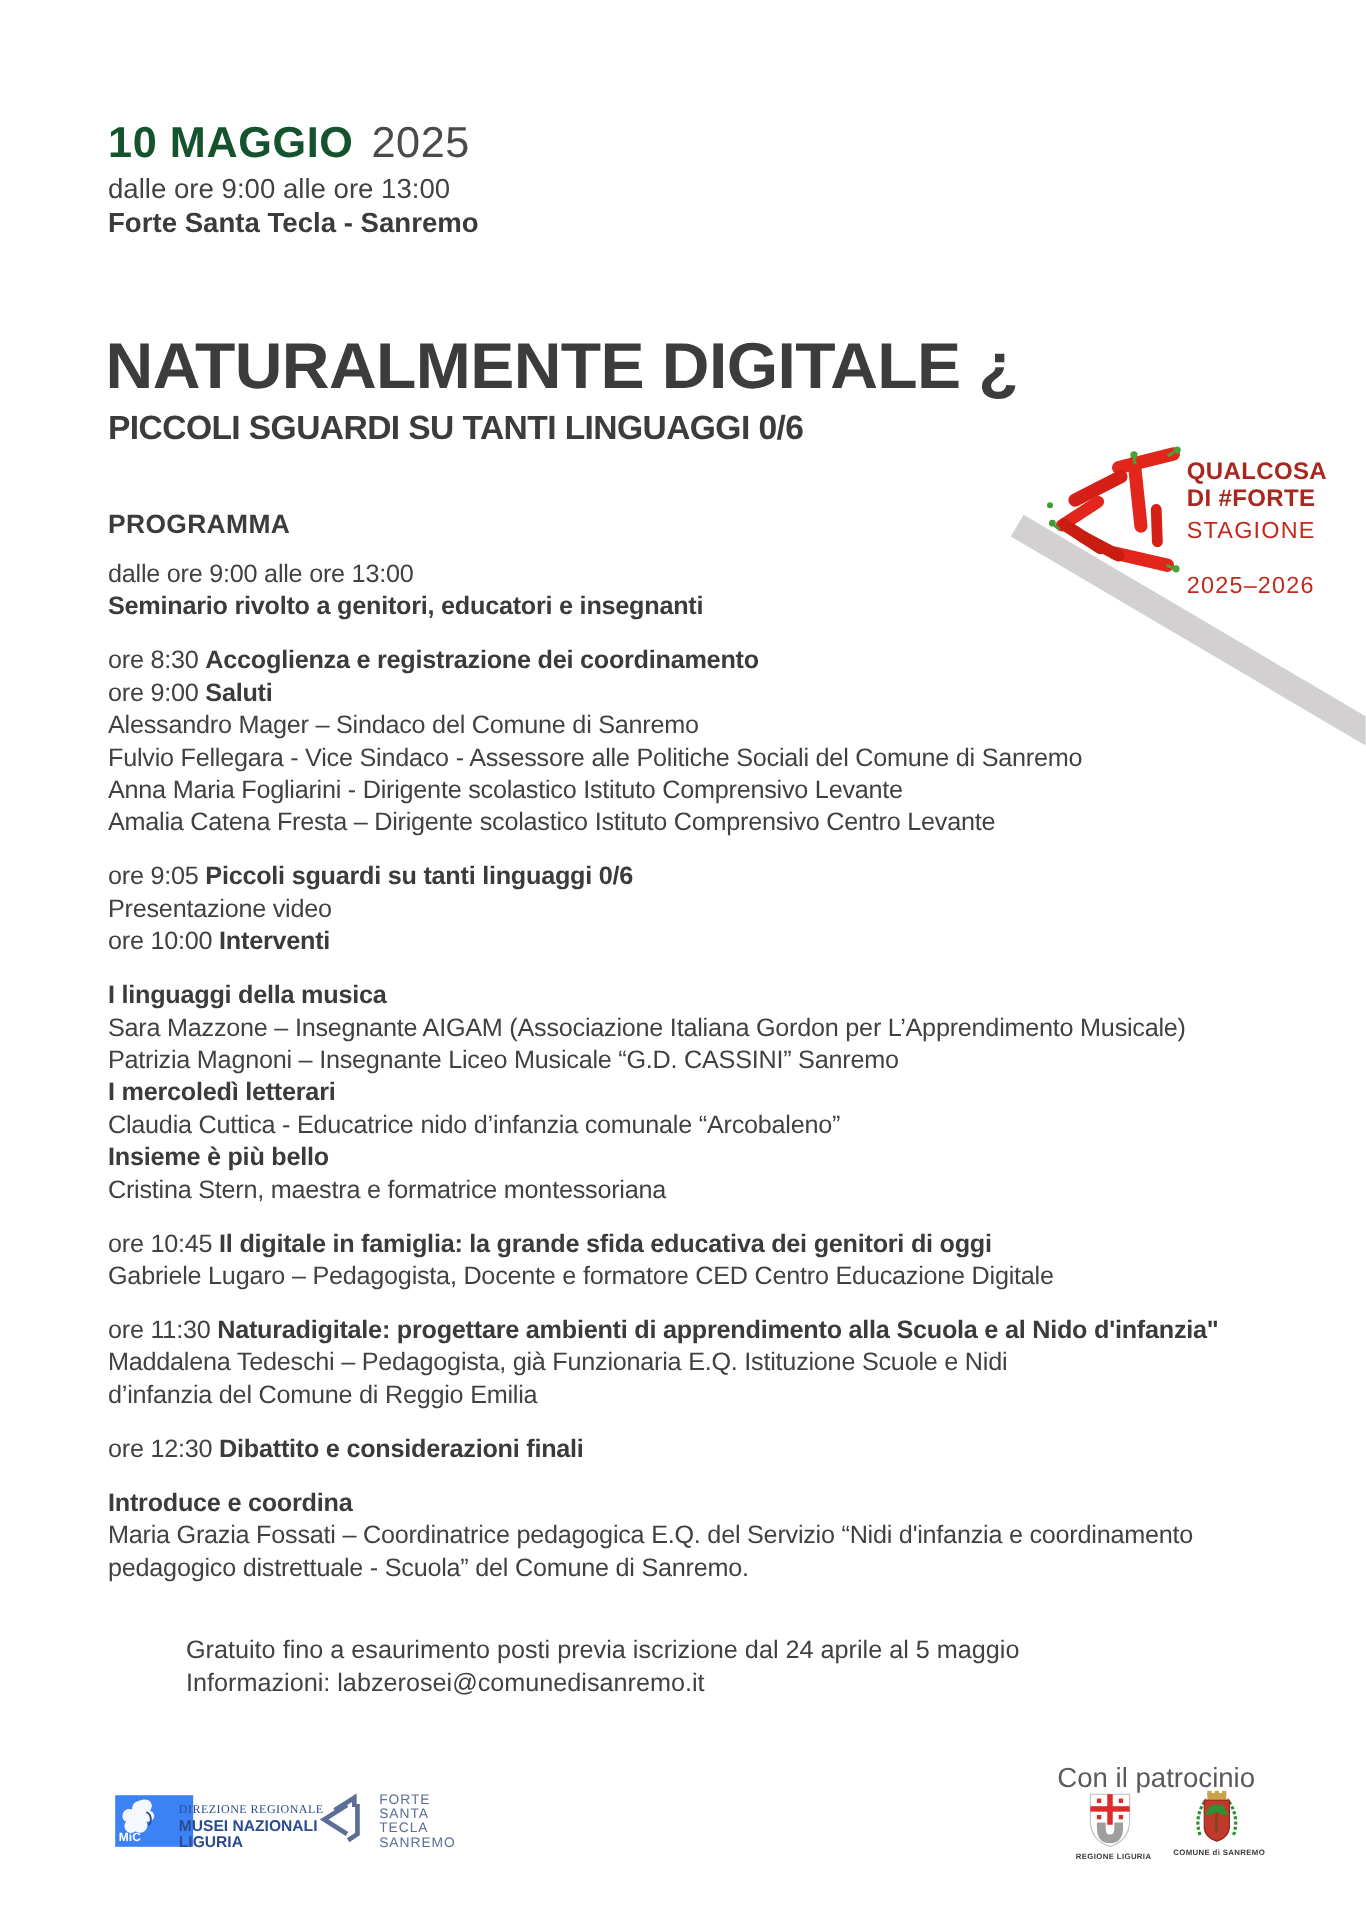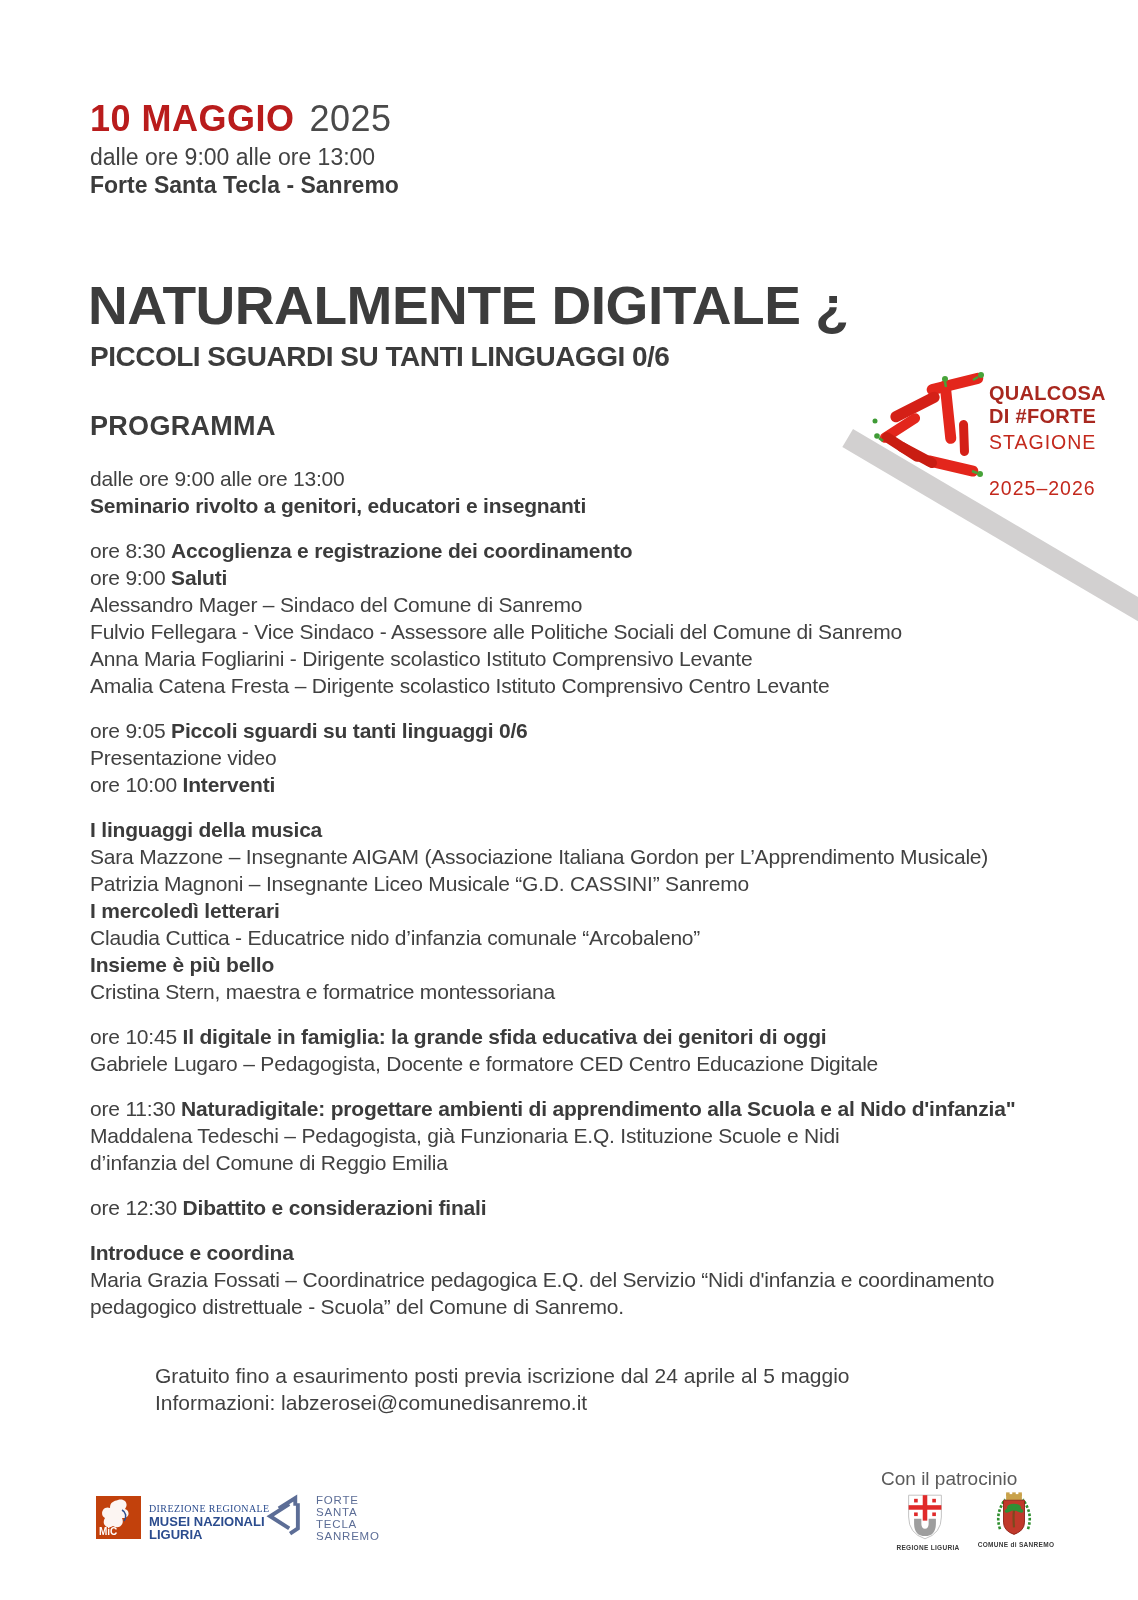--- a/index.html
+++ b/index.html
@@ -5,48 +5,48 @@
   html,body{margin:0;padding:0;}
   body{
     width:1138px;height:1600px;position:relative;overflow:hidden;
     background:#ffffff;
     font-family:"Liberation Sans", sans-serif;
     color:#3f3f3f;
   }
   .abs{position:absolute;}
   
   .date-line{left:90px;top:98px;font-size:36px;letter-spacing:.5px;white-space:nowrap;}
-  .date-line .strong{font-weight:700;color:#b91c1c;}
+  .date-line .strong{font-weight:700;color:#14532d;}
   .date-line .year{font-weight:400;color:#4a4a4a;margin-left:15px;}
   .time-line{left:90px;top:144px;font-size:23px;color:#424242;white-space:nowrap;}
   .loc-line{left:90px;top:172px;font-size:23px;font-weight:700;color:#3b3b3b;white-space:nowrap;}
   
   .main-title{left:88px;top:274px;font-size:54px;font-weight:700;color:#3c3c3c;
     letter-spacing:-.5px;white-space:nowrap;transform:scaleX(1.02);transform-origin:left top;}
   .sub-title{left:90px;top:341px;font-size:28px;font-weight:700;color:#3c3c3c;
     letter-spacing:-.5px;white-space:nowrap;}
   
   .stripe{left:853px;top:429px;width:430px;height:21px;background:#d2d0d0;
     transform:rotate(30.5deg);transform-origin:0 0;z-index:1;}
   .chili-box{left:845px;top:358px;width:140px;height:130px;z-index:2;}
   .season-text{left:989px;top:382px;z-index:2;line-height:23px;white-space:nowrap;}
   .season-text .l1,.season-text .l2{font-size:20px;font-weight:700;color:#a8281f;letter-spacing:.3px;}
   .season-text .l3,.season-text .l4{font-size:19.5px;font-weight:400;color:#c3281c;letter-spacing:1px;margin-top:23px;}
   .season-text .l3{margin-top:3px;}
   
-  .prog-heading{left:90px;top:411px;font-size:27px;font-weight:700;color:#3c3c3c;letter-spacing:.3px;}
+  .prog-heading{left:90px;top:424px;font-size:22px;font-weight:700;color:#3c3c3c;letter-spacing:.3px;}
   .prog{left:90px;top:465px;font-size:21px;line-height:27px;color:#414141;letter-spacing:-.2px;}
   .pline{white-space:nowrap;}
   .pline .b{font-weight:700;color:#3b3b3b;}
   .pline.gap{margin-top:18px;}
   
   .info{left:155px;top:1362px;font-size:21px;line-height:27px;color:#414141;white-space:nowrap;}
   
-  .patronage-label{left:881px;top:1468px;font-size:19px;color:#5a5a5a;}
-  .mic{left:96px;top:1496px;width:45px;height:43px;background:#c2410c;}
+  .patronage-label{left:881px;top:1468px;font-size:23px;color:#5a5a5a;}
+  .mic{left:96px;top:1496px;width:65px;height:43px;background:#3b82f6;}
   .mic svg{position:absolute;left:0;top:0;}
   .mic-text{left:149px;top:1502px;color:#2b4c8e;line-height:13px;white-space:nowrap;}
   .mic-text .s{font-size:10px;letter-spacing:.4px;font-family:Liberation Serif, serif;}
   .mic-text .m{font-size:13px;font-weight:700;}
   .forte-logo{left:258px;top:1490px;width:52px;height:56px;}
   .forte-text{left:316px;top:1494px;color:#5c6d96;font-size:11.5px;line-height:12px;
     letter-spacing:.8px;white-space:nowrap;}
   .crest{width:44px;}
   .crest-label{font-size:6.5px;font-weight:700;color:#3a3a3a;text-align:center;letter-spacing:.3px;white-space:nowrap;}
   .crest1{left:905px;top:1491px;}

